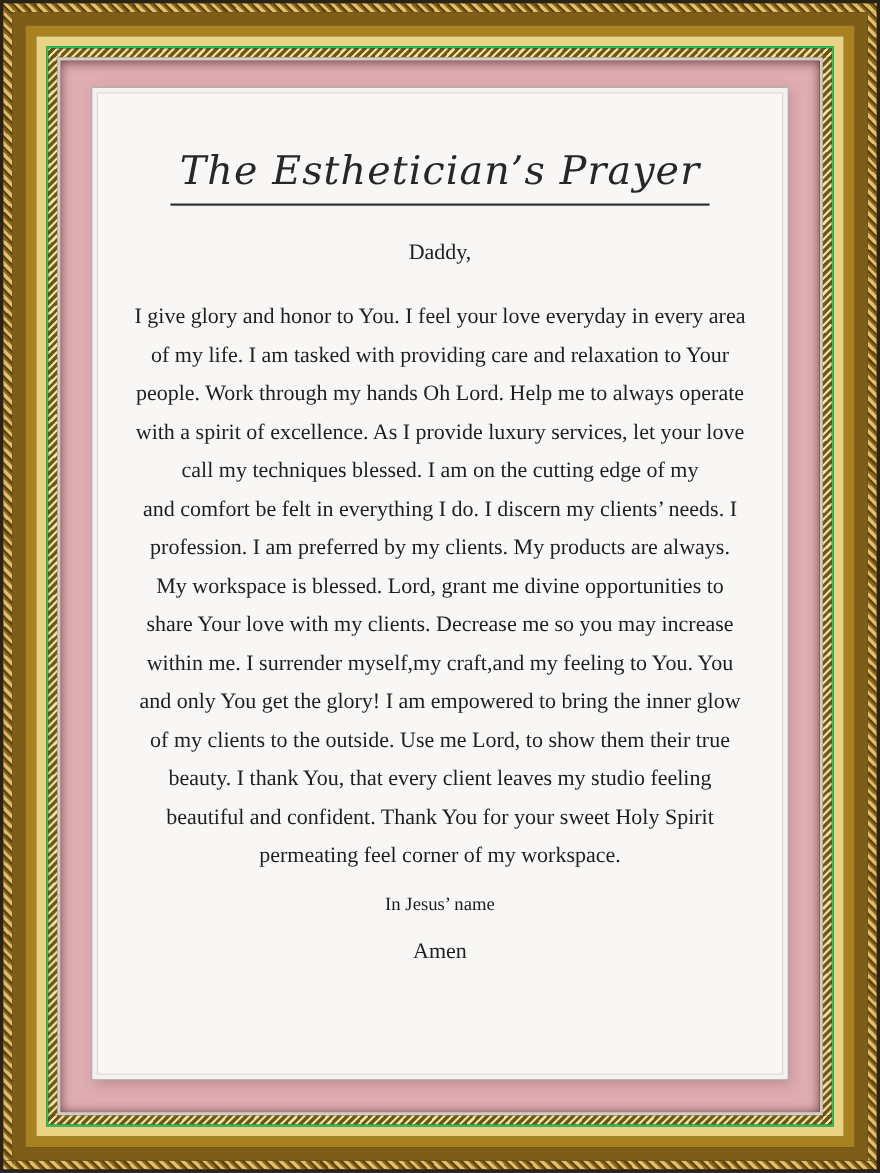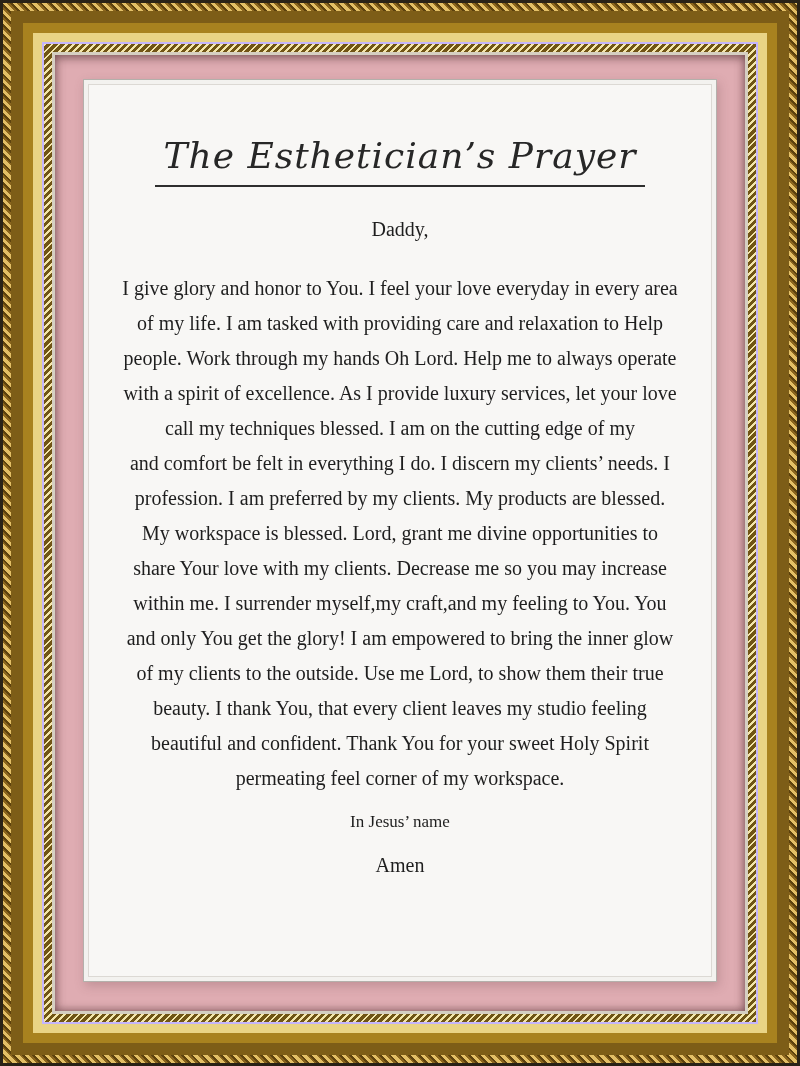--- a/index.html
+++ b/index.html
@@ -21,21 +21,21 @@
   }
   .ring { box-sizing: border-box; width: 100%; height: 100%; }
 
   .rope {
     border: 8px solid #b08f3a;
     border-image: repeating-linear-gradient(45deg, #e3bf66 0 3px, #8a651e 3px 5px, #5d420e 5px 7px) 8 round;
   }
   .gold-outer { border: 12px solid var(--gold-dark, #7d5d17); }
   .gold-mid   { border: 10px solid var(--gold-mid, #a8821f); }
   .gold-light { border: 9px solid var(--gold-light, #e9d485); }
-  .gold-line  { border: 2px solid #c4b5fd; }
+  .gold-line  { border: 2px solid #22c55e; }
   .beads {
     border: 8px solid #9c7a22;
     border-image: repeating-linear-gradient(135deg, #f4e6aa 0 2px, #6f5415 2px 5px) 8 round;
   }
   .fillet { border: 3px solid #d5cfc2; }
 
   
   .mat {
     box-sizing: border-box;
     width: 100%;
@@ -108,26 +108,26 @@
 
                 <div class="mat">
                   <div class="paper">
 
                     <h1 class="title">The Esthetician’s Prayer</h1>
 
                     <div class="salutation">Daddy,</div>
 
                     <div class="body-lines">
                         <div class="line">I give glory and honor to You. I feel your love everyday in every area</div>
-                        <div class="line">of my life. I am tasked with providing care and relaxation to Help</div>
+                        <div class="line">of my life. I am tasked with providing care and relaxation to Your</div>
                         <div class="line">people. Work through my hands Oh Lord. Help me to always operate</div>
                         <div class="line">with a spirit of excellence. As I provide luxury services, let your love</div>
                         <div class="line">call my techniques blessed. I am on the cutting edge of my</div>
                         <div class="line">and comfort be felt in everything I do. I discern my clients’ needs. I</div>
-                        <div class="line">profession. I am preferred by my clients. My products are blessed.</div>
+                        <div class="line">profession. I am preferred by my clients. My products are always.</div>
                         <div class="line">My workspace is blessed. Lord, grant me divine opportunities to</div>
                         <div class="line">share Your love with my clients. Decrease me so you may increase</div>
                         <div class="line">within me. I surrender myself,my craft,and my feeling to You. You</div>
                         <div class="line">and only You get the glory! I am empowered to bring the inner glow</div>
                         <div class="line">of my clients to the outside. Use me Lord, to show them their true</div>
                         <div class="line">beauty. I thank You, that every client leaves my studio feeling</div>
                         <div class="line">beautiful and confident. Thank You for your sweet Holy Spirit</div>
                         <div class="line">permeating feel corner of my workspace.</div>
                       </div>
 

